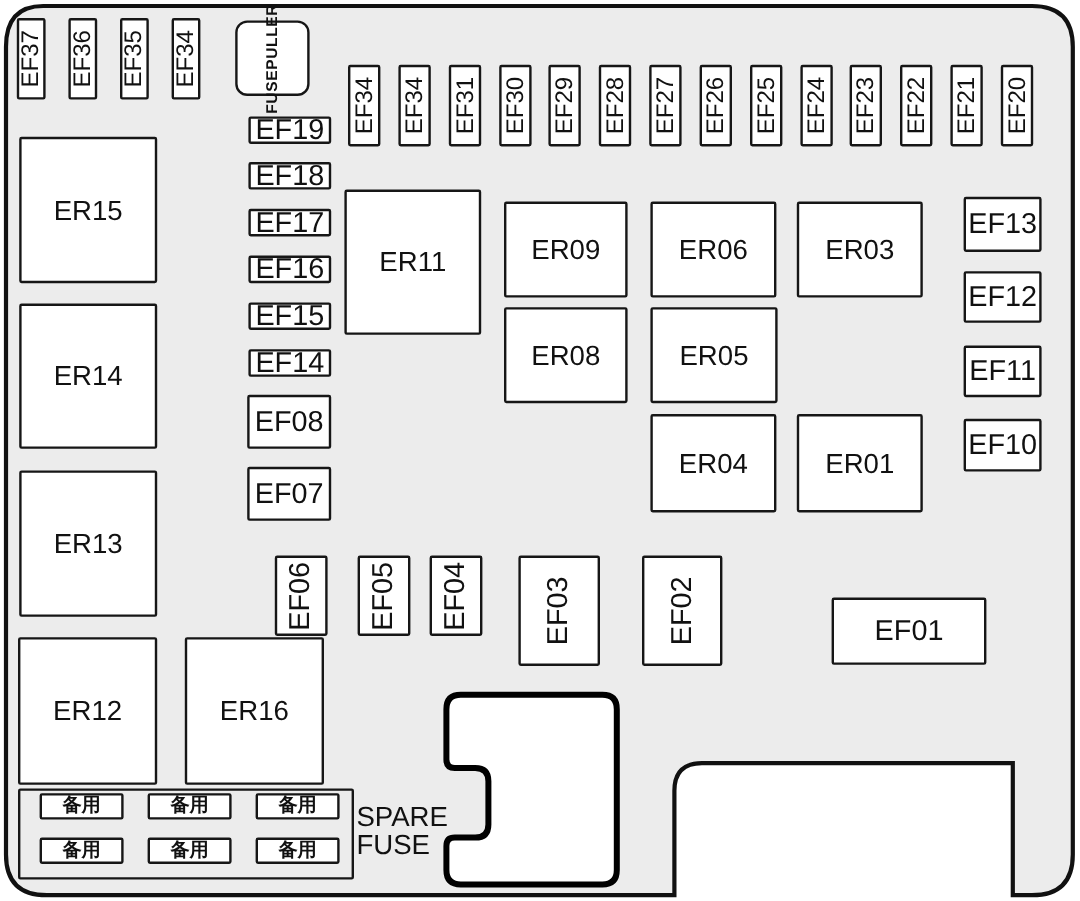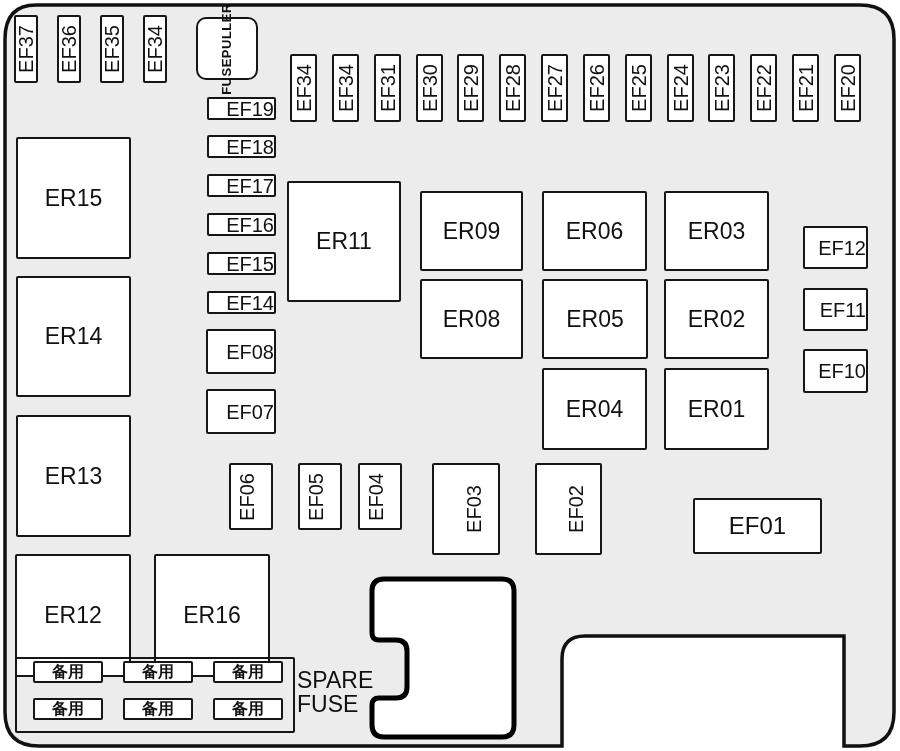--- a/index.html
+++ b/index.html
@@ -8,22 +8,22 @@
     font-family:"Liberation Sans", sans-serif;color:#111;background:#ffffff;
   }
   #shapes{position:absolute;left:0;top:0;width:900px;height:751px;}
   .box{
     position:absolute;background:#ffffff;border:2px solid #161616;border-radius:2px;
     display:flex;align-items:center;justify-content:center;
     font-size:20px;line-height:1;box-sizing:border-box;white-space:nowrap;
   }
   .box span{display:block;white-space:nowrap;}
   .v span{transform:rotate(-90deg);}
-  .relay{font-size:23px;margin-top:23px;}
-  .small{font-size:20px;justify-content:flex-end;}
+  .relay{font-size:23px;}
+  .small{font-size:24px;}
   .topfuse{font-size:20px;}
   .puller{
     position:absolute;background:#ffffff;border:2.5px solid #161616;border-radius:10px;
     display:flex;align-items:center;justify-content:center;box-sizing:border-box;
   }
   .puller .inner{
     transform:rotate(-90deg);font-size:13px;font-weight:600;line-height:14px;
     text-align:center;letter-spacing:0.5px;white-space:nowrap;
   }
   .spare-container{
@@ -159,30 +159,30 @@
     </div>
   <div class="box relay" style="left:664px;top:168px;width:105px;height:80px">
       <span>ER03</span>
     </div>
   <div class="box relay" style="left:420px;top:256px;width:103px;height:80px">
       <span>ER08</span>
     </div>
   <div class="box relay" style="left:542px;top:256px;width:106px;height:80px">
       <span>ER05</span>
     </div>
-  <div class="box relay" style="left:664px;top:256px;width:105px;height:80px">
-      <span>ER02</span>
-    </div>
   <div class="box relay" style="left:542px;top:345px;width:105px;height:82px">
       <span>ER04</span>
     </div>
   <div class="box relay" style="left:664px;top:345px;width:105px;height:82px">
       <span>ER01</span>
     </div>
 
+  <div class="box small" style="left:803px;top:164px;width:65px;height:46px">
+      <span>EF13</span>
+    </div>
   <div class="box small" style="left:803px;top:226px;width:65px;height:43px">
       <span>EF12</span>
     </div>
   <div class="box small" style="left:803px;top:288px;width:65px;height:43px">
       <span>EF11</span>
     </div>
   <div class="box small" style="left:803px;top:349px;width:65px;height:44px">
       <span>EF10</span>
     </div>
 

